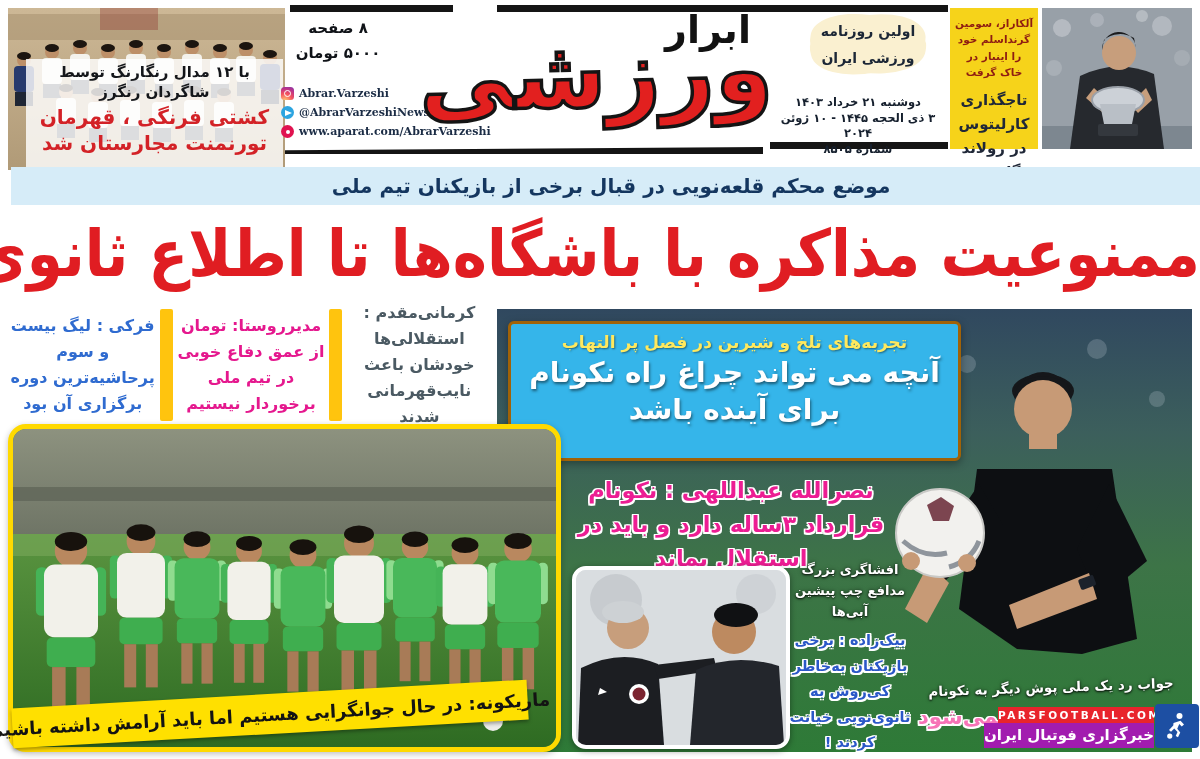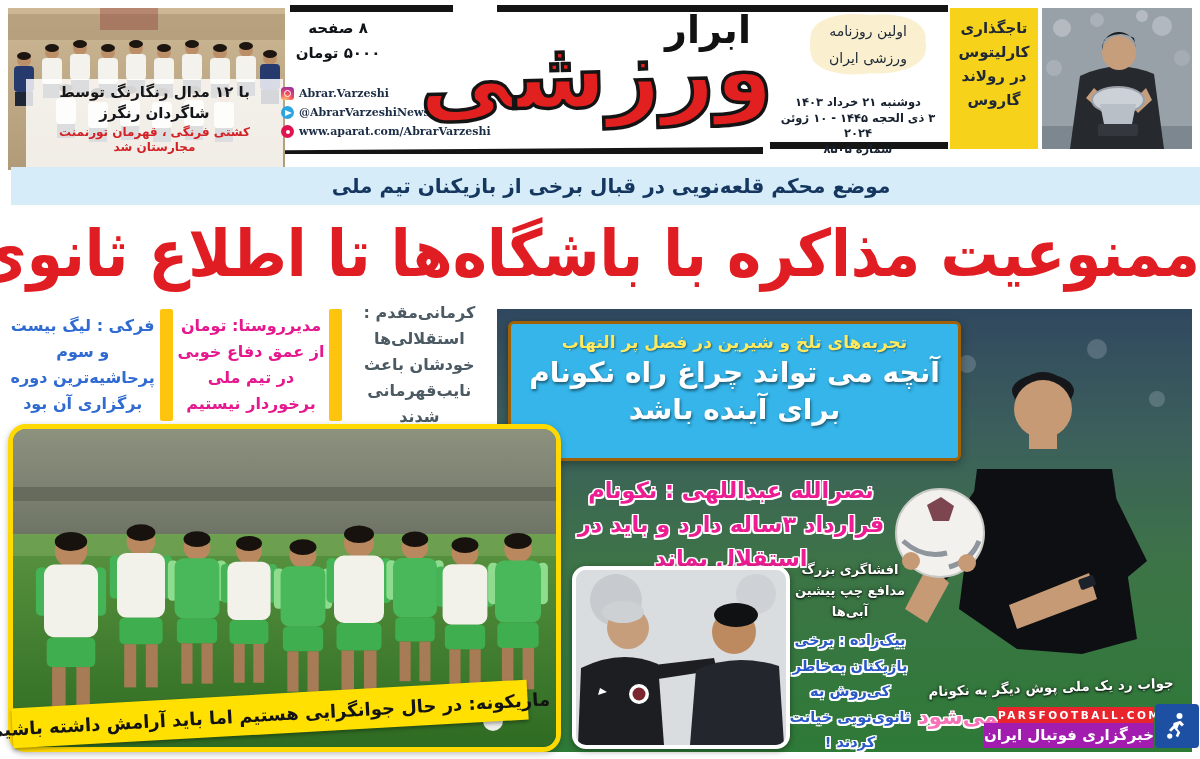--- a/index.html
+++ b/index.html
@@ -10,21 +10,21 @@
   .outline-w{text-shadow:-1.5px -1.5px 0 #fff,1.5px -1.5px 0 #fff,-1.5px 1.5px 0 #fff,1.5px 1.5px 0 #fff,
              0 -1.5px 0 #fff,0 1.5px 0 #fff,-1.5px 0 0 #fff,1.5px 0 0 #fff;}
   .dark-sh{text-shadow:0 1px 2px rgba(0,0,0,.85),0 0 4px rgba(0,0,0,.6);}
 
   
   .wrestle{left:8px;top:8px;width:277px;height:162px;background:#c3ad8a;overflow:hidden;}
   .wrestle svg{position:absolute;left:0;top:0;}
   .wrestle-cap{position:absolute;left:2px;right:2px;bottom:3px;background:rgba(255,255,255,.82);
                text-align:center;padding:3px 2px 11px;margin-left:16px;}
   .wrestle-kicker{font-size:15px;font-weight:700;color:#14161a;line-height:1.35;}
-  .wrestle-head{font-size:12px;font-weight:900;color:#d32227;line-height:1.3;margin-top:2px;}
+  .wrestle-head{font-size:20px;font-weight:900;color:#d32227;line-height:1.3;margin-top:2px;}
 
   .bar{background:#151515;}
   .bar-a{left:290px;top:5px;width:163px;height:7px;}
   .bar-b{left:497px;top:5px;width:451px;height:7px;}
   .bar-c{left:770px;top:5px;width:178px;height:7px;}
   .bar-d{left:770px;top:142px;width:178px;height:7px;}
 
   .pages-price{left:288px;top:16px;width:100px;text-align:center;font-weight:900;color:#101318;
                font-size:15px;line-height:1.65;}
 
@@ -45,21 +45,21 @@
   .logo-varzeshi{left:438px;top:18px;width:335px;text-align:center;font-size:94px;font-weight:900;
                  color:#e2201f;-webkit-text-stroke:3.5px #141414;transform:rotate(-1.5deg);line-height:1.2;}
   .swoosh{left:285px;top:147px;width:478px;height:7px;background:#141414;
           clip-path:polygon(0 45%,100% 0,100% 100%,0 100%);}
 
   .starburst{left:810px;top:15px;width:116px;height:58px;}
   .starburst::before{content:"";position:absolute;inset:0;background:#faf0d0;border-radius:48% 42% 52% 45%;
                      transform:rotate(8deg);}
   .starburst::after{content:"";position:absolute;inset:0;background:#faf0d0;border-radius:40% 55% 45% 52%;
                     transform:rotate(-12deg);}
-  .starburst-txt{position:relative;z-index:2;text-align:center;font-size:14px;font-weight:400;
+  .starburst-txt{position:relative;z-index:2;text-align:center;font-size:14px;font-weight:700;
                  color:#1c2736;line-height:1.9;padding-top:3px;}
   .dates{left:772px;top:95px;width:172px;text-align:center;font-size:11.5px;font-weight:700;
          color:#16202e;line-height:15.5px;}
 
   .tennisbox{left:950px;top:8px;width:88px;height:141px;background:#f6d31a;text-align:center;}
   .tennis-kicker{padding:7px 4px 0;font-size:10.5px;font-weight:700;color:#8f1d12;line-height:1.55;}
   .tennis-head{margin-top:8px;padding:0 3px;font-size:15px;font-weight:900;color:#202838;line-height:1.6;}
   .tennisphoto{left:1042px;top:8px;width:150px;height:141px;overflow:hidden;background:#98a0a8;}
 
   
@@ -200,20 +200,21 @@
       <div>ورزشی ایران</div>
     </div>
   </div>
   <div class="abs dates rtl">
     <div>دوشنبه ۲۱ خرداد ۱۴۰۳</div>
     <div>۳ ذی الحجه ۱۴۴۵ - ۱۰ ژوئن ۲۰۲۴</div>
     <div>شماره ۸۵۰۵</div>
   </div>
 
   <div class="abs tennisbox">
+    <div class="tennis-kicker rtl">آلکاراز، سومین گرنداسلم خود را اینبار در خاک گرفت</div>
     <div class="tennis-head rtl">تاجگذاری کارلیتوس در رولاند گاروس</div>
   </div>
   <div class="abs tennisphoto">
     <svg width="150" height="141" viewBox="0 0 150 141">
       <rect width="150" height="141" fill="#98a0a8"></rect>
       <circle cx="20" cy="20" r="9" fill="#c8ccd2" opacity=".6"></circle>
         <circle cx="55" cy="12" r="7" fill="#b8bdc4" opacity=".6"></circle>
       <circle cx="120" cy="18" r="10" fill="#c8ccd2" opacity=".55"></circle>
         <circle cx="140" cy="50" r="8" fill="#aeb4bb" opacity=".6"></circle>
       <circle cx="12" cy="60" r="8" fill="#b8bdc4" opacity=".5"></circle>

